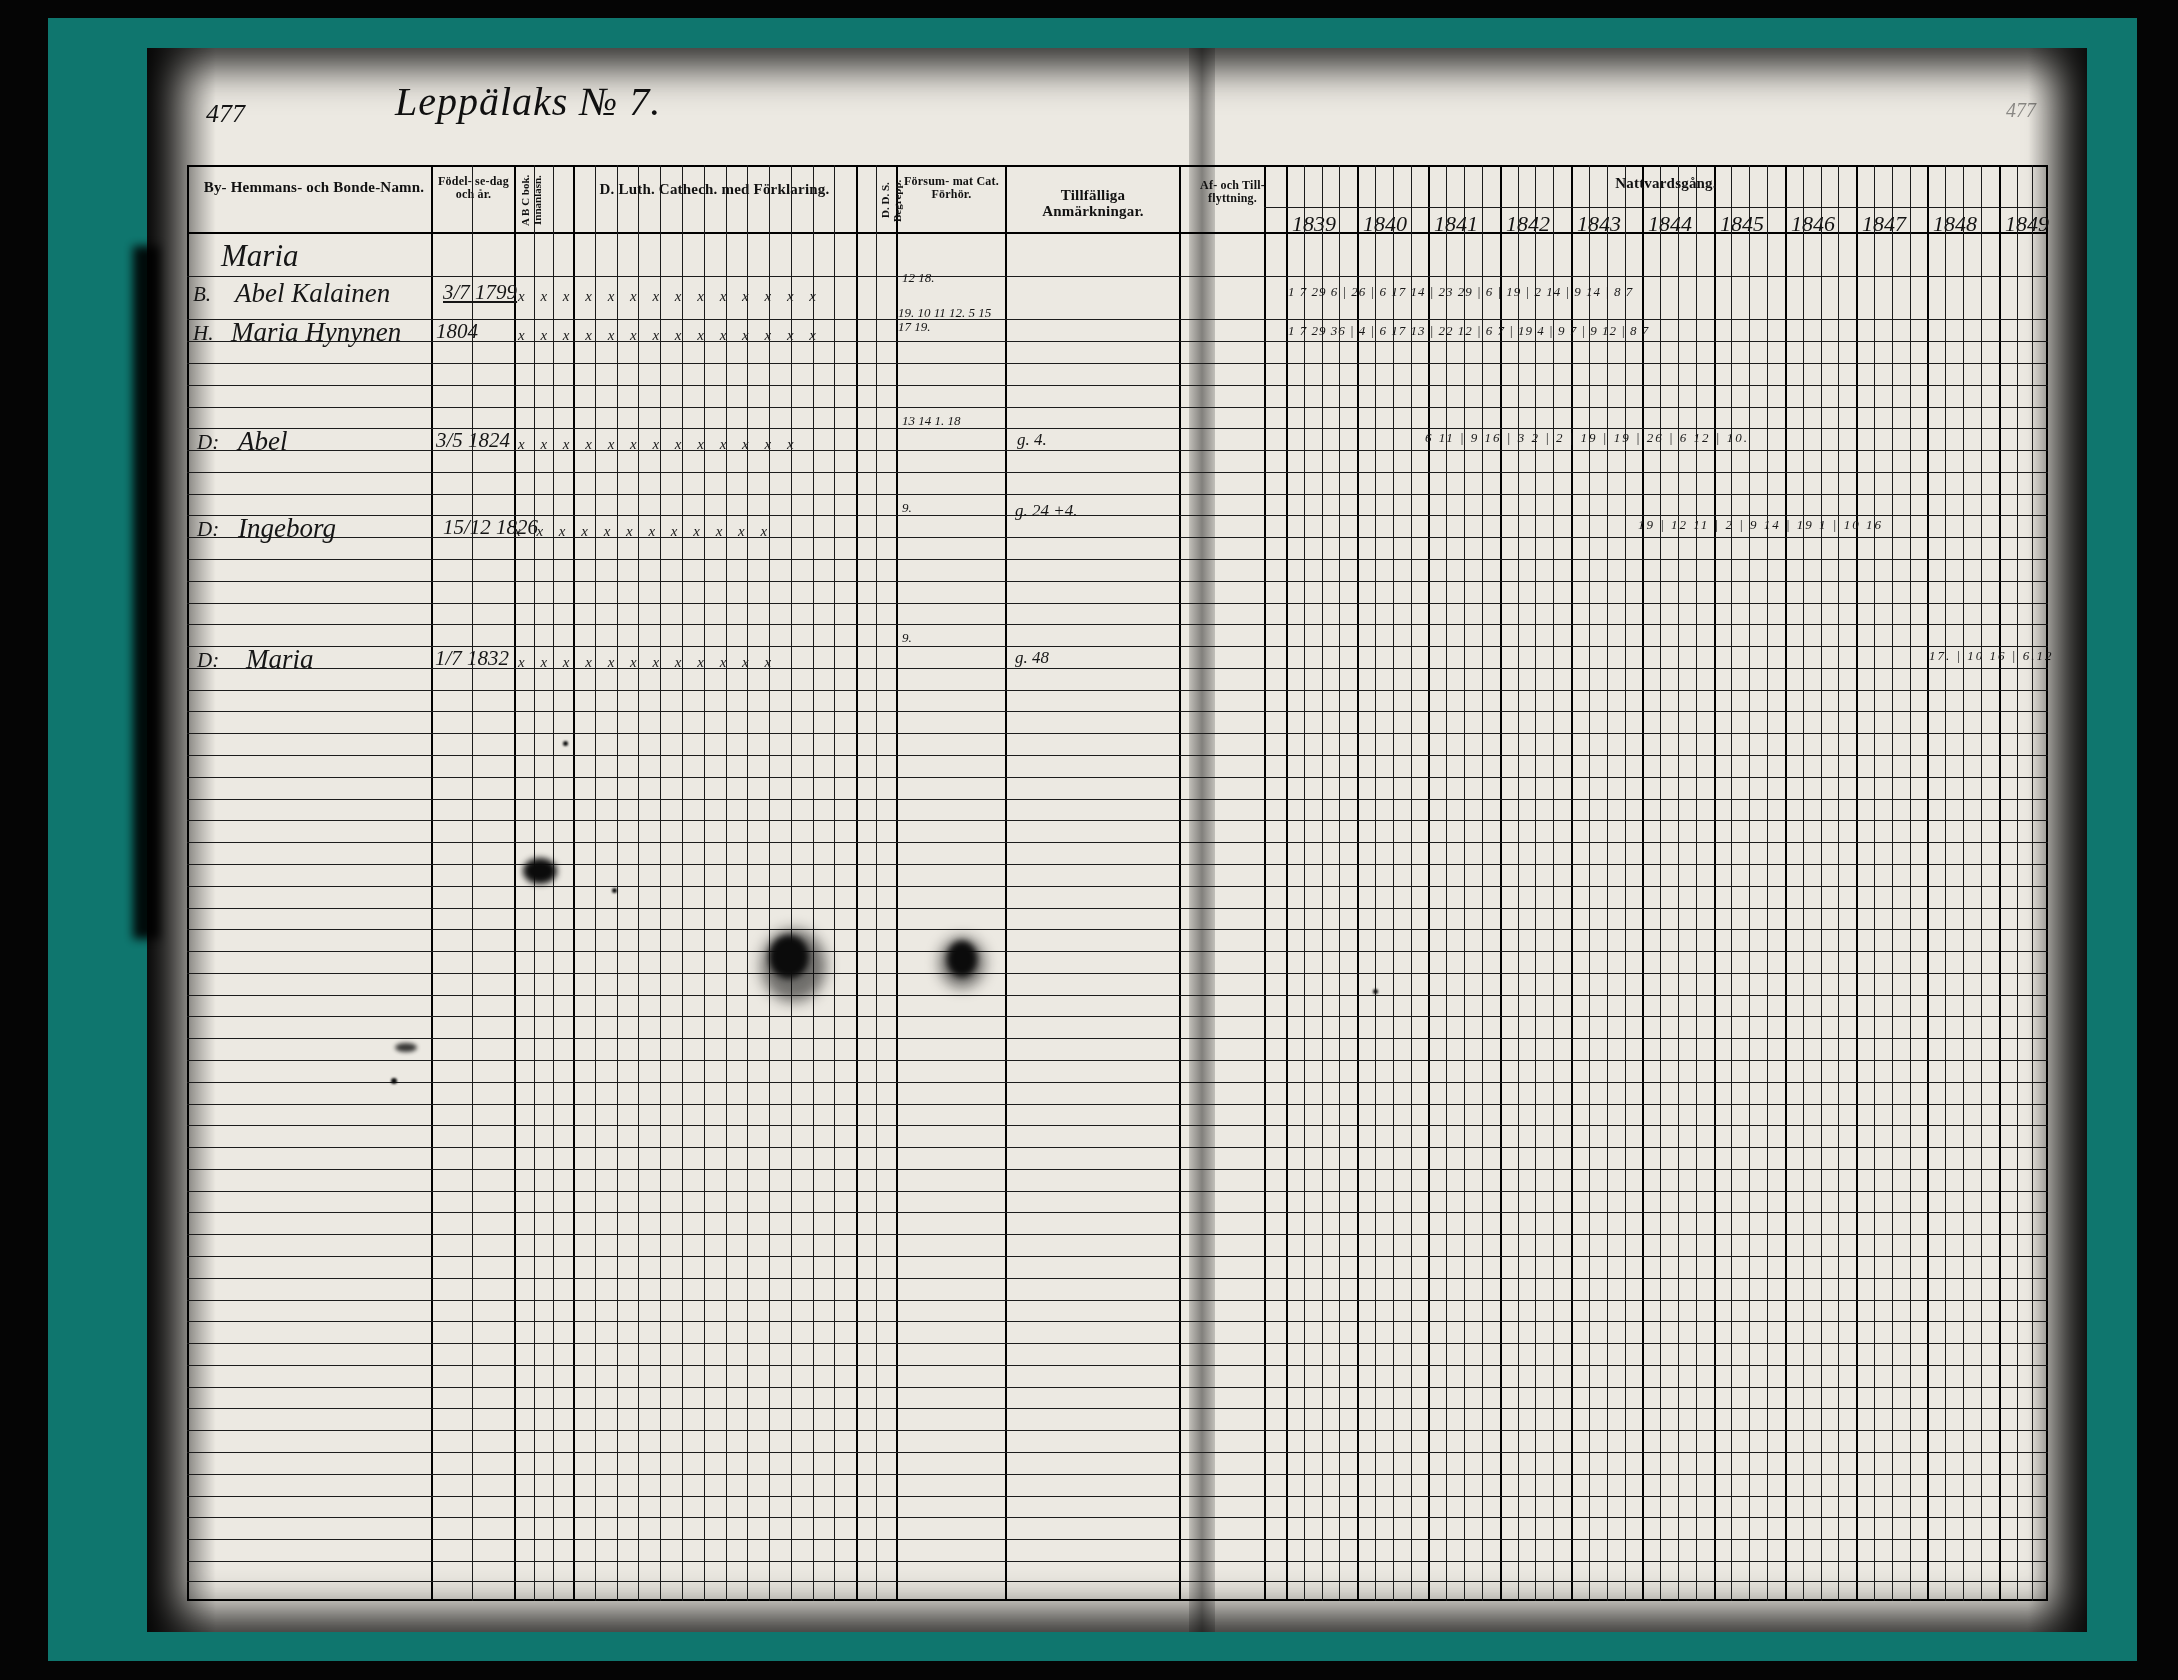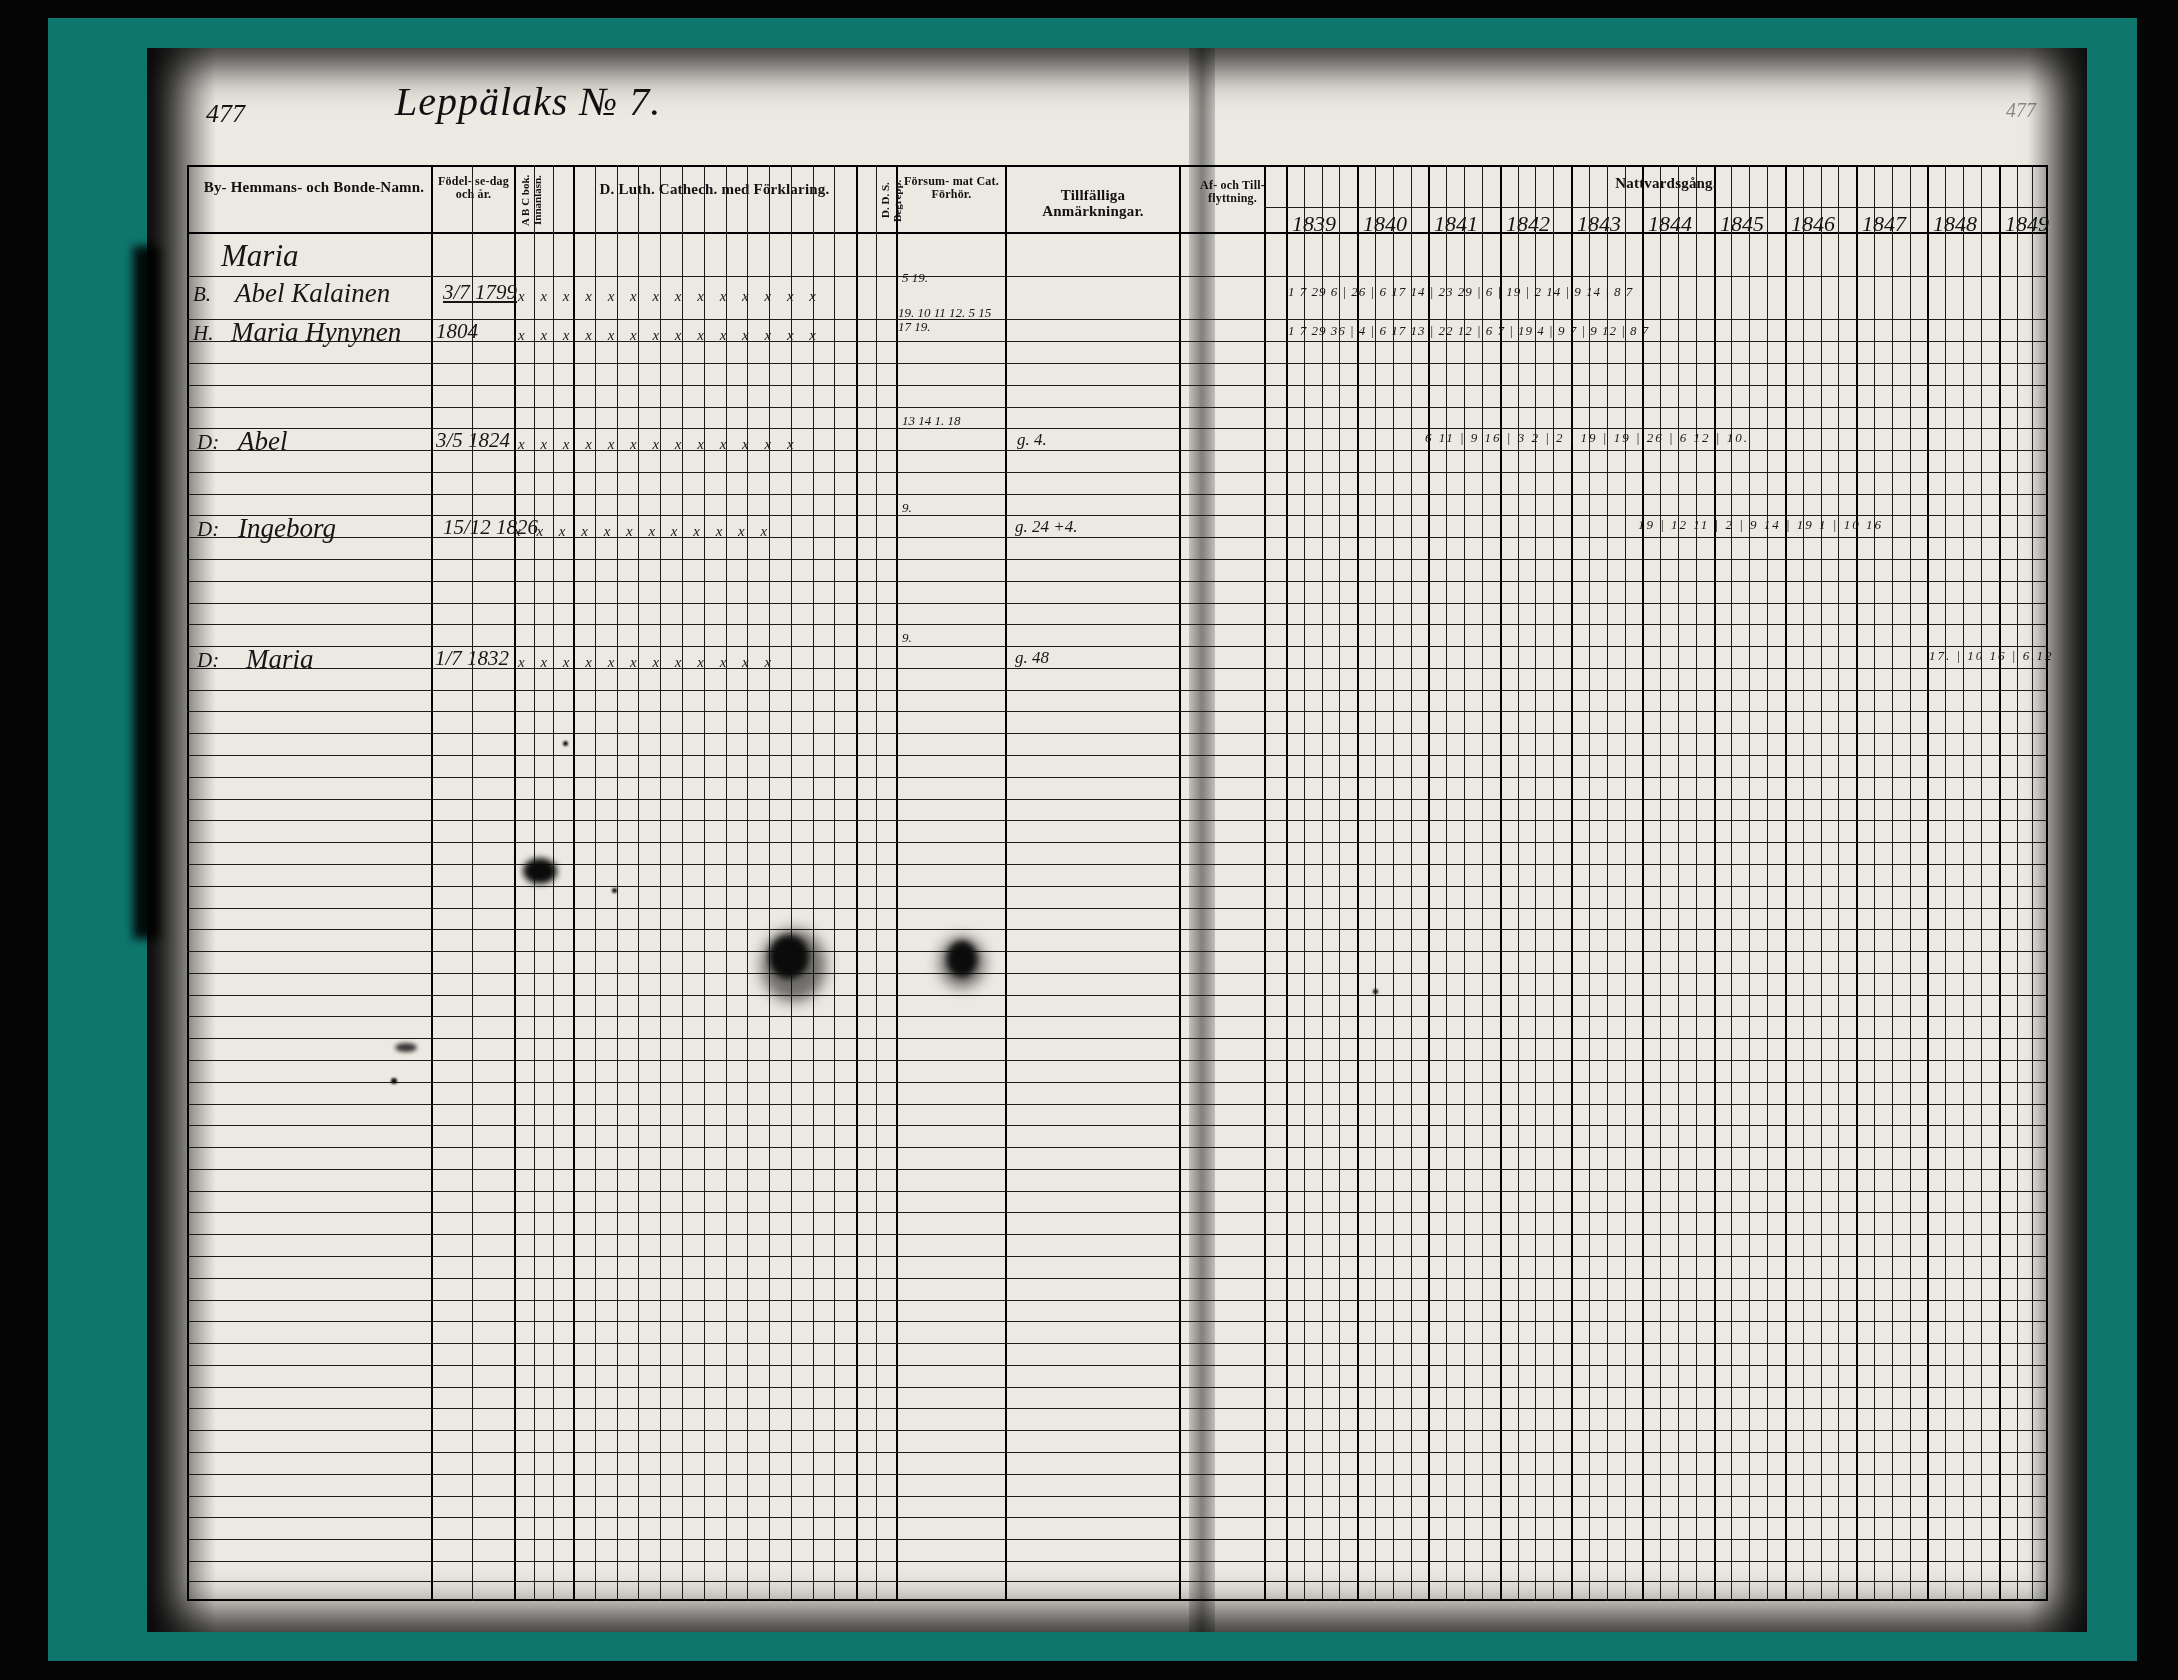--- a/index.html
+++ b/index.html
@@ -242,21 +242,21 @@
         <div class="year" style="left:1675px;top:46px;">1847</div>
         <div class="year" style="left:1746px;top:46px;">1848</div>
         <div class="year" style="left:1818px;top:46px;">1849</div>
 
         <div class="hand name" style="left:34px;top:73px;font-size:31px;">Maria</div>
 
         <div class="hand sub" style="left:6px;top:117px;">B.</div>
         <div class="hand name" style="left:48px;top:113px;">Abel Kalainen</div>
         <div class="hand sub" style="left:256px;top:115px;text-decoration:underline;">3/7 1799</div>
         <div class="hand mark" style="left:331px;top:123px;letter-spacing:6px;">x x  x x x x x x  x x x x x x</div>
-        <div class="hand tiny" style="left:715px;top:105px;">5  19.</div>
+        <div class="hand tiny" style="left:715px;top:105px;">12  18.</div>
         <div class="hand num" style="left:1101px;top:119px;letter-spacing:1px;white-space:nowrap;font-size:13px;">1 7 29 6 | 26 | 6 17 14 | 23 29 | 6 | 19 | 2 14 | 9 14 | 8 7</div>
 
         <div class="hand sub" style="left:6px;top:156px;">H.</div>
         <div class="hand name" style="left:44px;top:152px;">Maria Hynynen</div>
         <div class="hand sub" style="left:249px;top:154px;">1804</div>
         <div class="hand mark" style="left:331px;top:162px;letter-spacing:6px;">x x x x x x x x x  x x x x x</div>
         <div class="hand tiny" style="left:711px;top:141px;width:103px;line-height:1.1;">19. 10 11 12.  5  15 17 19.</div>
         <div class="hand num" style="left:1101px;top:158px;letter-spacing:1px;white-space:nowrap;font-size:13px;">1 7 29 36 | 4 | 6 17 13 | 22 12 | 6 7 | 19 4 | 9 7 | 9 12 | 8 7</div>
 
         <div class="hand sub" style="left:10px;top:265px;">D:</div>
@@ -265,21 +265,21 @@
         <div class="hand mark" style="left:331px;top:271px;letter-spacing:6px;">x x  x x x x x x x x x x x</div>
         <div class="hand tiny" style="left:715px;top:248px;">13 14 1.  18</div>
         <div class="hand sub" style="left:830px;top:265px;font-size:17px;">g. 4.</div>
         <div class="hand num" style="left:1238px;top:265px;letter-spacing:2px;white-space:nowrap;font-size:13px;">6 11 | 9 16 | 3 2 | 2 | 19 | 19 | 26 | 6 12 | 10.</div>
 
         <div class="hand sub" style="left:10px;top:352px;">D:</div>
         <div class="hand name" style="left:51px;top:348px;">Ingeborg</div>
         <div class="hand sub" style="left:256px;top:350px;text-align:right;">15/12 1826</div>
         <div class="hand mark" style="left:327px;top:358px;letter-spacing:6px;">x x  x x x x x x x x x x</div>
         <div class="hand tiny" style="left:715px;top:335px;">9.</div>
-        <div class="hand sub" style="left:828px;top:352px;font-size:17px;font-family:Liberation Serif, serif;">g. 24 +4.</div>
+        <div class="hand sub" style="left:828px;top:336px;font-size:17px;font-family:Liberation Serif, serif;">g. 24 +4.</div>
         <div class="hand num" style="left:1451px;top:352px;letter-spacing:2px;white-space:nowrap;font-size:13px;">19 | 12 11 | 2 | 9 14 | 19 1 | 10 16</div>
 
         <div class="hand sub" style="left:10px;top:483px;">D:</div>
         <div class="hand name" style="left:59px;top:479px;">Maria</div>
         <div class="hand sub" style="left:248px;top:481px;">1/7 1832</div>
         <div class="hand mark" style="left:331px;top:489px;letter-spacing:6px;">x x  x x x x x x x x x x</div>
         <div class="hand tiny" style="left:715px;top:465px;">9.</div>
         <div class="hand sub" style="left:828px;top:483px;font-size:17px;">g. 48</div>
         <div class="hand num" style="left:1742px;top:483px;letter-spacing:2px;white-space:nowrap;font-size:13px;">17. | 10 16 | 6.12</div>
 

